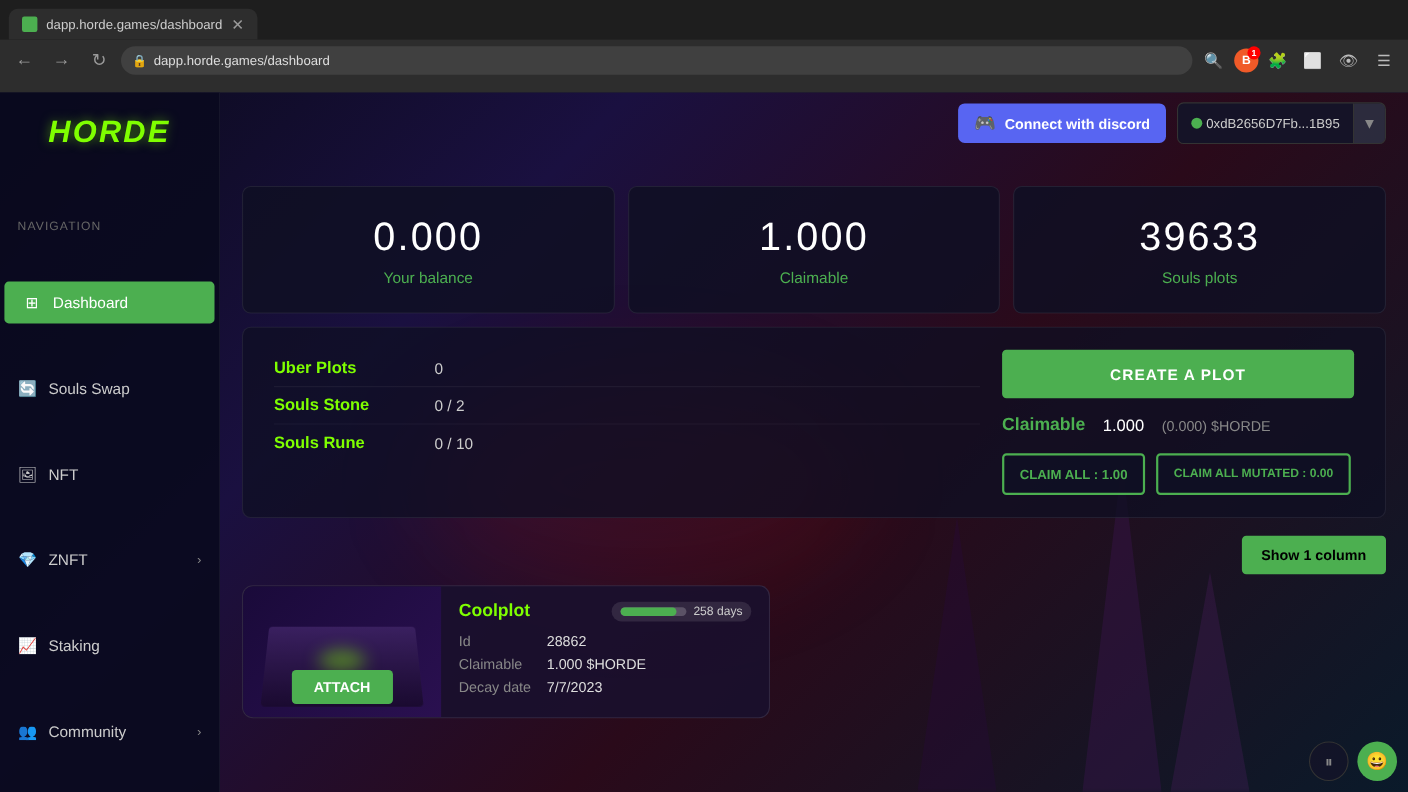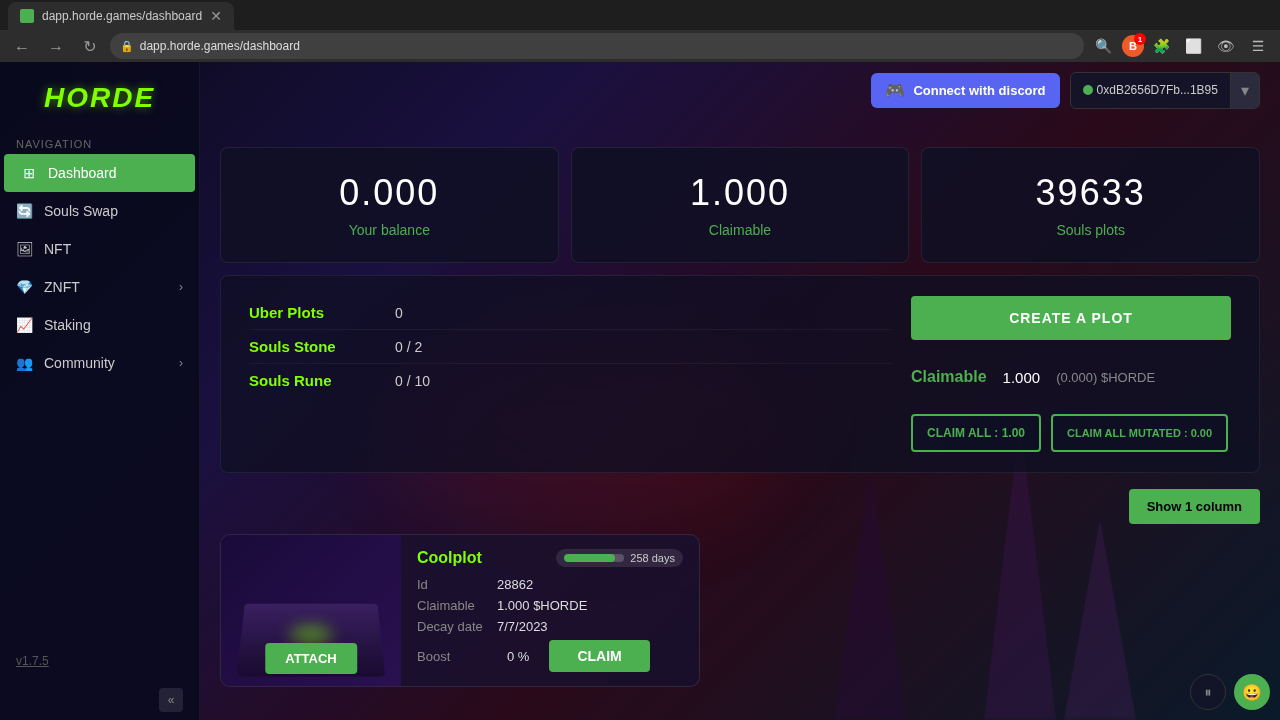--- a/index.html
+++ b/index.html
@@ -9,21 +9,21 @@
       overflow: hidden;
       font-family: 'Arial', sans-serif;
       background: #1a1a2e;
       display: flex;
       flex-direction: column;
     }
 
     
     .browser-chrome {
       background: #2d2d2d;
-      height: 62px;
+      height: 84px;
       flex-shrink: 0;
       display: flex;
       flex-direction: column;
     }
     .browser-tabs {
       height: 36px;
       background: #1e1e1e;
       display: flex;
       align-items: flex-end;
       padding: 0 8px;
@@ -166,20 +166,21 @@
 
     
     .sidebar {
       width: 200px;
       background: rgba(10, 10, 30, 0.92);
       z-index: 10;
       display: flex;
       flex-direction: column;
       flex-shrink: 0;
       border-right: 1px solid rgba(255,255,255,0.05);
+      gap: 40px;
     }
     .sidebar-logo {
       padding: 20px 16px 16px;
       display: flex;
       align-items: center;
       justify-content: center;
     }
     .logo-text {
       font-size: 28px;
       font-weight: 900;
@@ -370,21 +371,21 @@
     .info-val {
       color: #ccc;
       font-size: 14px;
     }
 
     .info-right {
       display: flex;
       flex-direction: column;
       align-items: flex-end;
       justify-content: center;
-      gap: 28px;
+      gap: 16px;
       min-width: 320px;
     }
     .create-plot-btn {
       background: #4caf50;
       color: white;
       border: none;
       border-radius: 4px;
       padding: 14px 40px;
       font-size: 14px;
       font-weight: 700;
@@ -780,25 +781,20 @@
             <span class="plot-detail-val">28862</span>
           </div>
           <div class="plot-detail-row">
             <span class="plot-detail-key">Claimable</span>
             <span class="plot-detail-val">1.000 $HORDE</span>
           </div>
           <div class="plot-detail-row">
             <span class="plot-detail-key">Decay date</span>
             <span class="plot-detail-val">7/7/2023</span>
           </div>
-          <div class="boost-row">
-            <span class="boost-key">Boost</span>
-            <span class="boost-val">0 %</span>
-            <button class="claim-btn">CLAIM</button>
-          </div>
         </div>
       </div>
     </div>
   </div>
 
   <div class="bottom-bar">
     <div class="pause-btn">
       <span>⏸</span>
     </div>
     <div class="avatar-btn">

